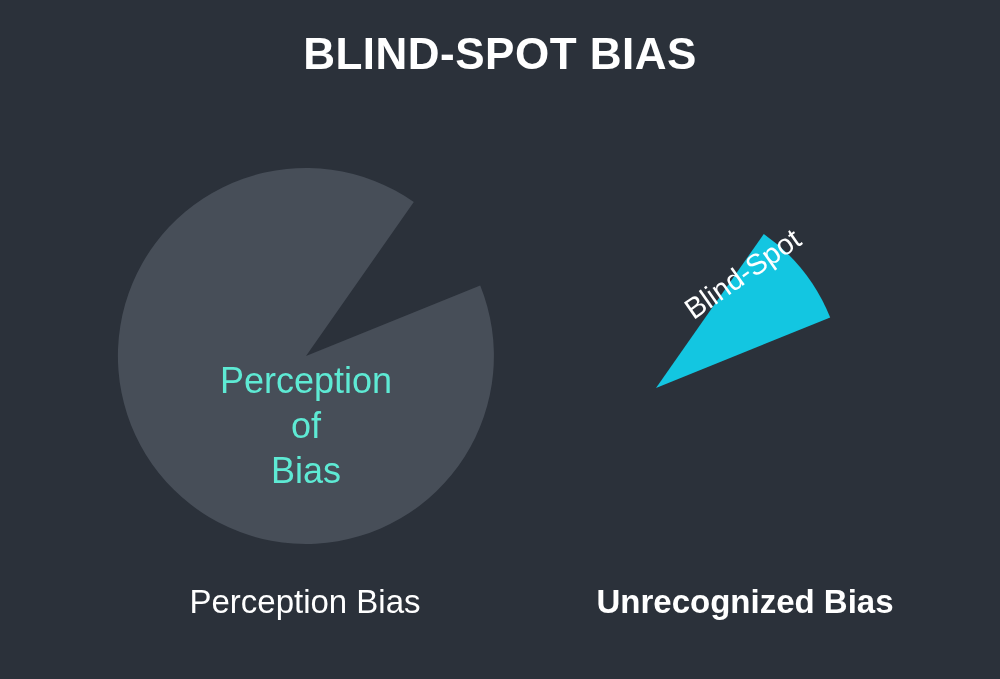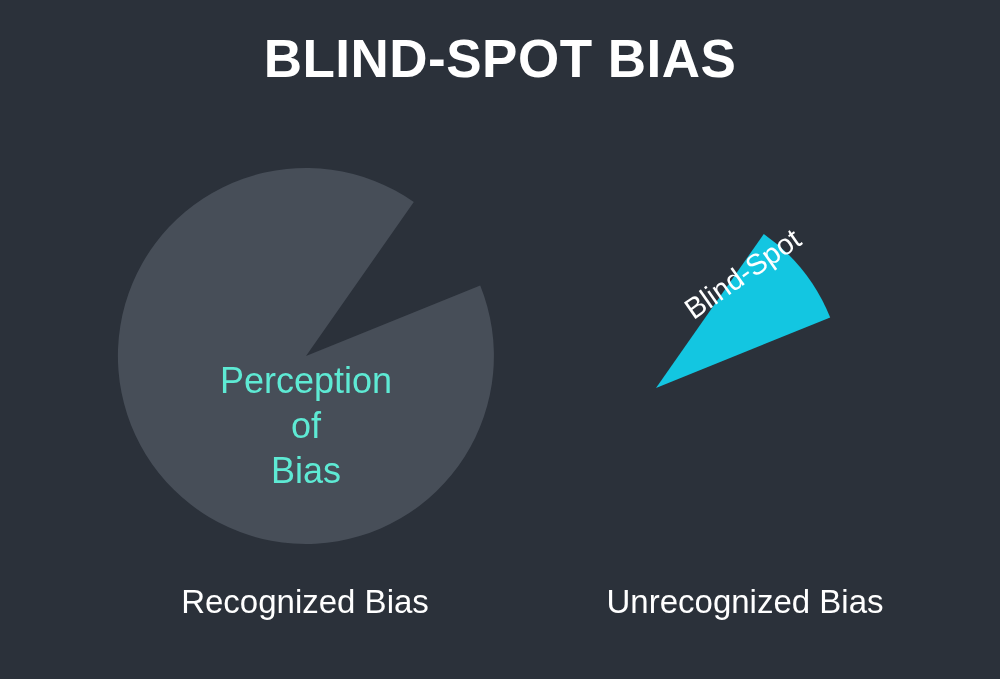--- a/index.html
+++ b/index.html
@@ -22,21 +22,21 @@
     background: #2b313a;
   }
   
   .title {
     position: absolute;
     left: 0;
     top: 30px;
     width: 1000px;
     text-align: center;
     color: #ffffff;
-    font-size: 53px;
+    font-size: 44px;
     font-weight: bold;
     letter-spacing: 0.5px;
     line-height: 1.1;
     font-family: "Liberation Sans", "DejaVu Sans", sans-serif;
     white-space: nowrap;
   }
   
   .stage {
     position: absolute;
     left: 0;
@@ -75,20 +75,21 @@
     font-family: "Liberation Sans", "DejaVu Sans", sans-serif;
     white-space: nowrap;
   }
   .cat-label.left {
     left: 55px;
     width: 500px;
   }
   .cat-label.right {
     left: 495px;
     width: 500px;
+    font-weight: bold;
   }
   
   .wedge-label {
     position: absolute;
     left: 688px;
     top: 296px;
     color: #ffffff;
     font-size: 29px;
     font-weight: normal;
     transform: rotate(-35deg);
@@ -121,17 +122,17 @@
   </div>
 
   <div class="pie-center-label">
     <span>Perception</span>
     <span>of</span>
     <span>Bias</span>
   </div>
 
   <div class="wedge-label">Blind-Spot</div>
 
-  <div class="cat-label left">Recognized Bias</div>
+  <div class="cat-label left">Perception Bias</div>
 
   <div class="cat-label right">Unrecognized Bias</div>
 
 </div>
 
 </body></html>

